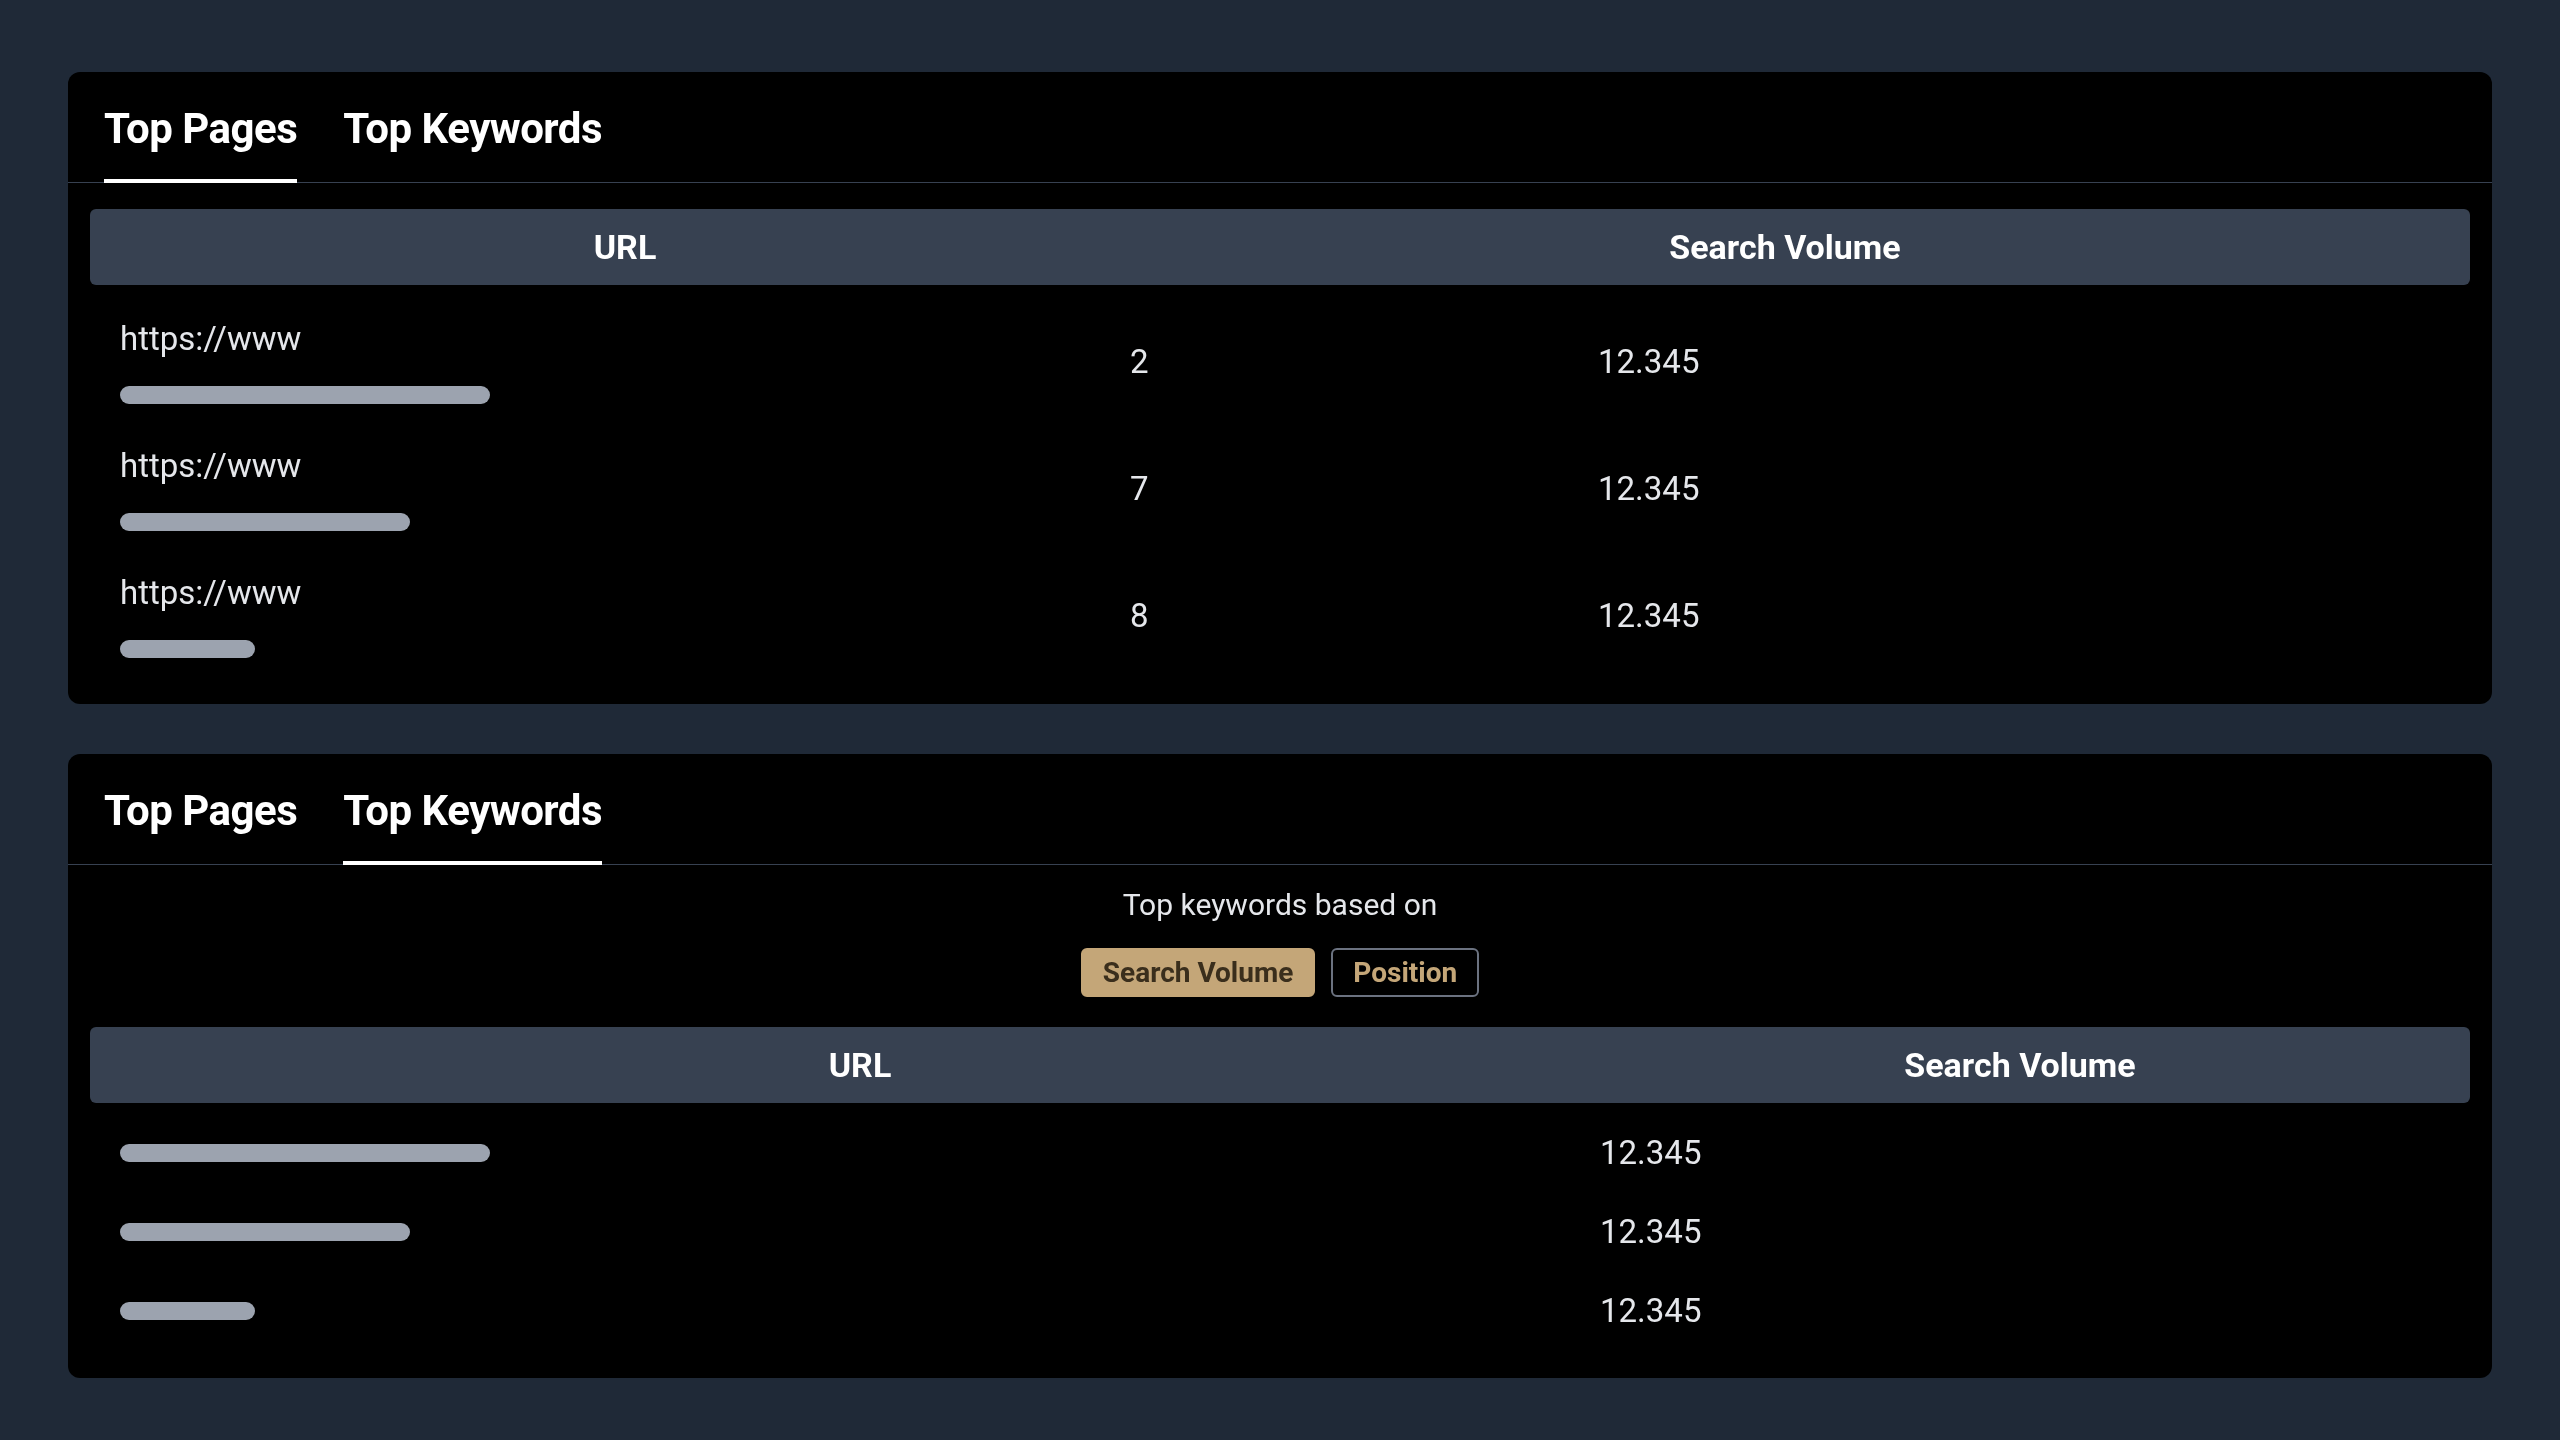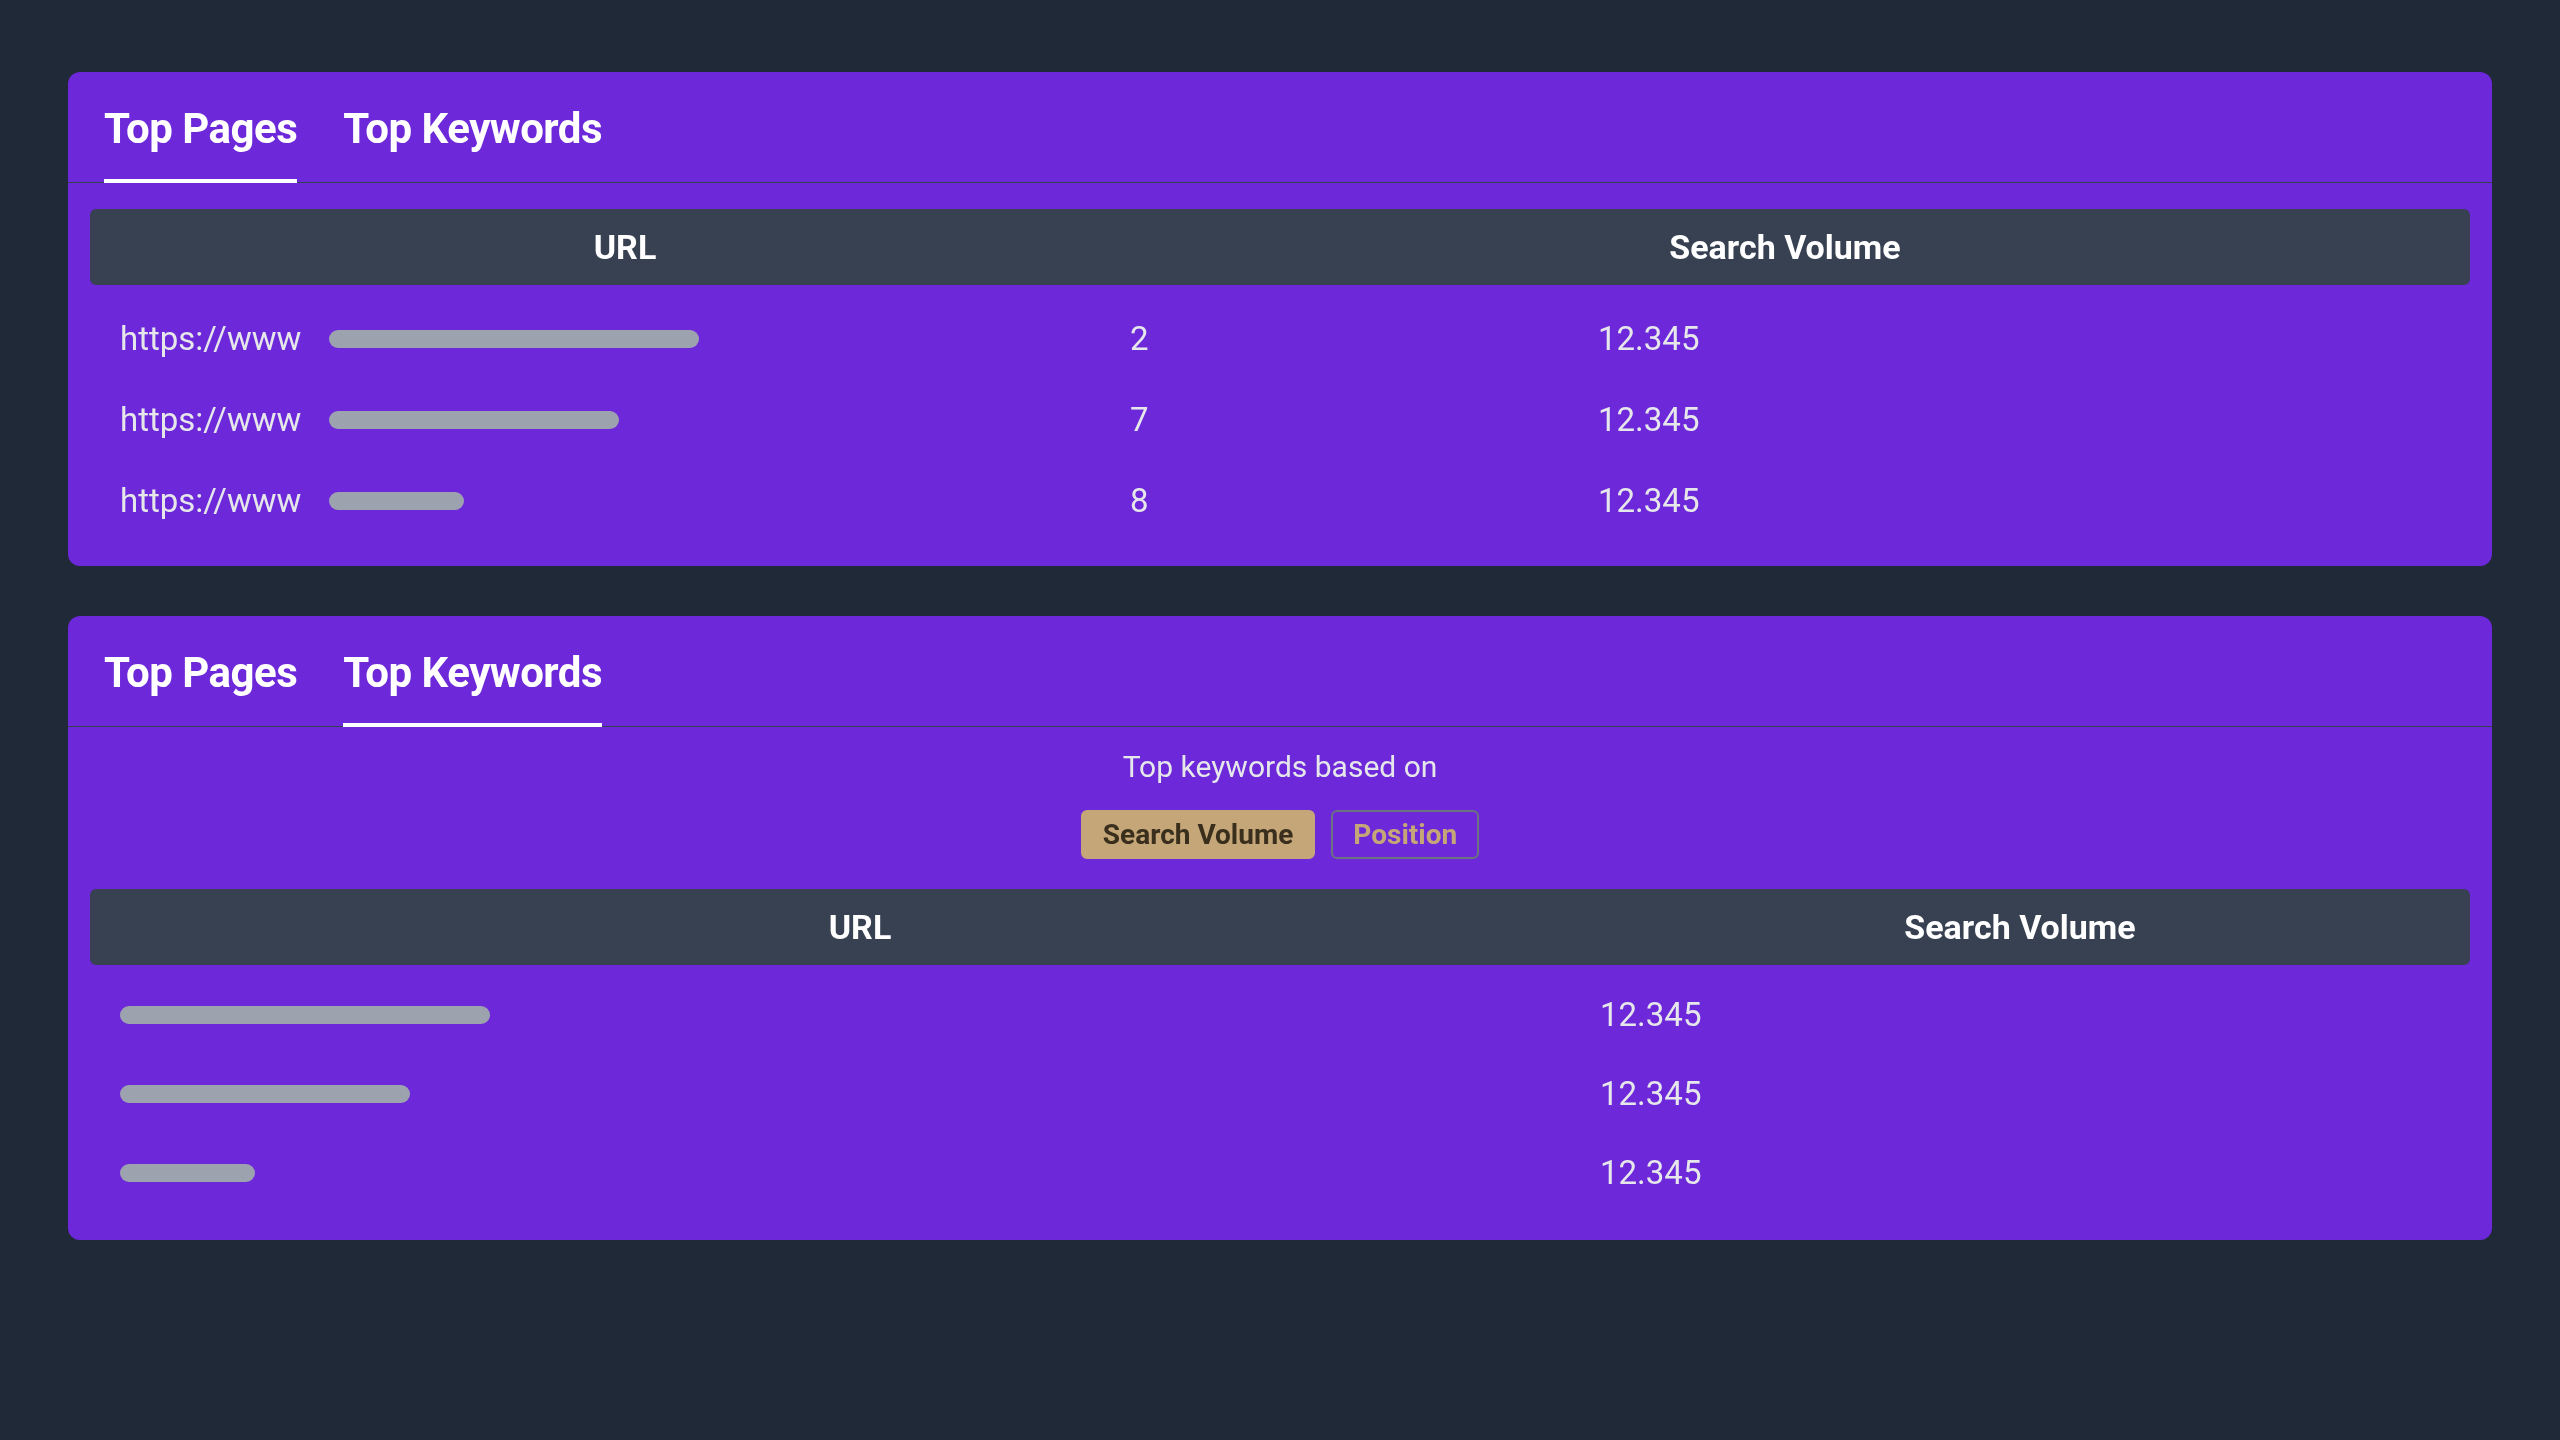--- a/index.html
+++ b/index.html
@@ -9,21 +9,21 @@
   }
   body {
     width: 2560px;
     height: 1440px;
     background: #1f2937;
     font-family: -apple-system, BlinkMacSystemFont, "Segoe UI", Roboto, "Helvetica Neue", Arial, sans-serif;
     padding: 72px 68px;
     color: #ffffff;
   }
   .panel {
-    background: #6d28d9;
+    background: #000000;
     border-radius: 12px;
     margin-bottom: 50px;
     overflow: hidden;
   }
   .tabs {
     display: flex;
     gap: 46px;
     padding: 32px 36px 0 36px;
     border-bottom: 1px solid #374151;
   }
@@ -103,22 +103,23 @@
     align-items: center;
     padding: 30px 30px 10px 30px;
   }
   .td {
     font-size: 33px;
     color: #e5e7eb;
     font-weight: 400;
   }
   .url-cell {
     display: flex;
-    align-items: center;
+    align-items: flex-start;
     gap: 28px;
+    flex-direction: column;
   }
   .bar {
     height: 18px;
     background: #9ca3af;
     border-radius: 9px;
   }
 </style>
 </head>
 <body>
 

